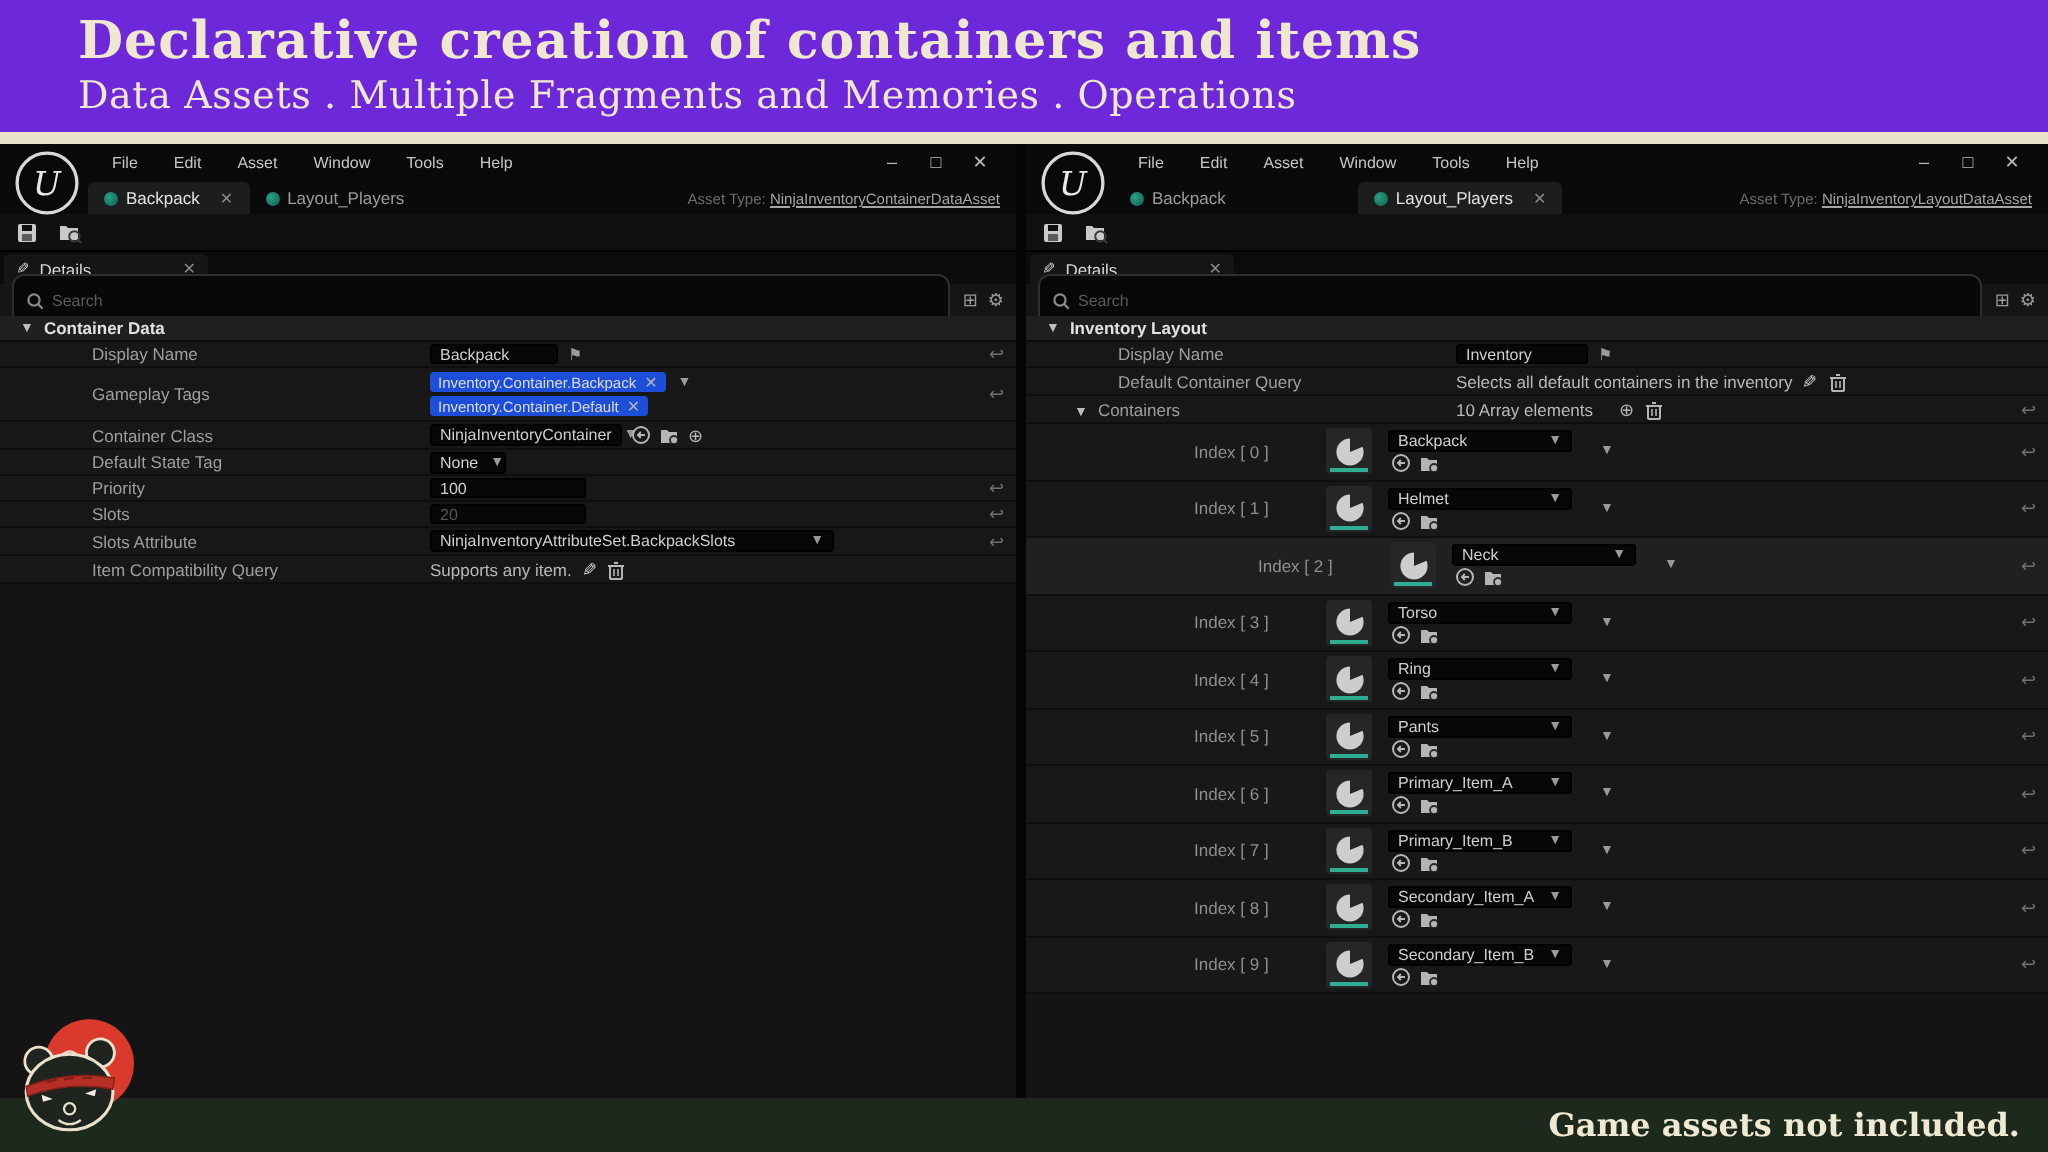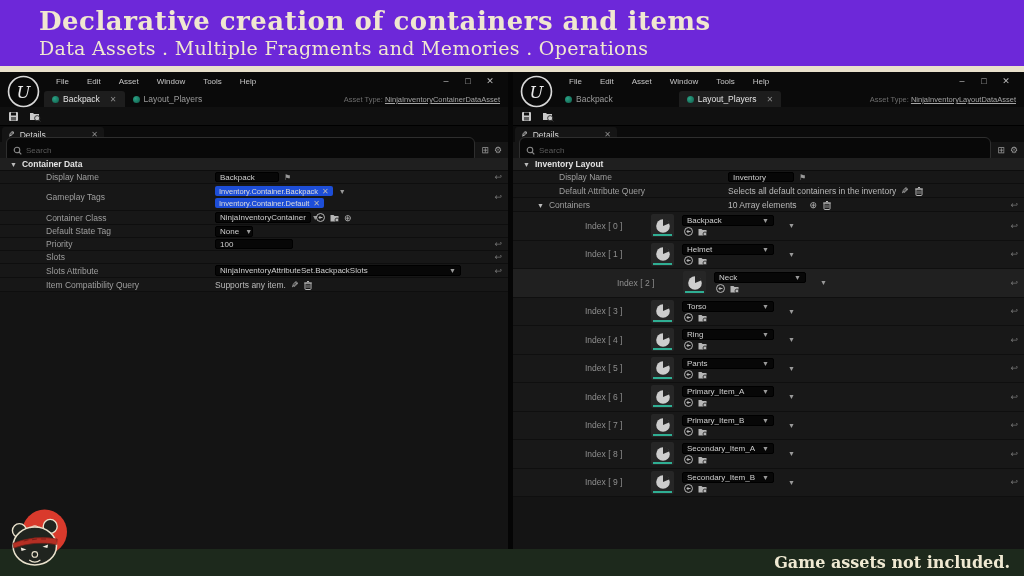--- a/index.html
+++ b/index.html
@@ -71,21 +71,21 @@
   .tagcol { display:flex; flex-direction:column; gap:2px; padding:2px 0; }
   .tagline { display:flex; align-items:center; gap:6px; }
   .qtext { font-size:8.5px; color:#b9b9b9; }
   .ico { display:inline-flex; align-items:center; }
   .plus-circ { color:#b5b5b5; font-size:9px; }
 
   
   .arrayrows { }
   .arow { display:flex; align-items:center; height:28.5px; background:#181818; border-bottom:1px solid #0f0f0f; }
   .arow.hl { background:#202020;padding-left:32px; }
-  .alabel { width:138px; flex:none; padding-left:72px; font-size:8.5px; color:#8f8f8f; }
+  .alabel { width:138px; flex:none; padding-left:72px; font-size:8.5px; color:#8f8f8f;margin-left:12px; }
   .thumb { width:23px; height:23px; flex:none; background:#262626; border-radius:2px; position:relative; display:flex; align-items:center; justify-content:center; }
   .thumb::after { content:""; position:absolute; left:2px; right:2px; bottom:1px; height:2px; background:#2fae93; }
   .acol { display:flex; flex-direction:column; gap:1px; margin-left:8px; }
   .acombo { width:92px; }
   .miniicons { display:flex; gap:5px; align-items:center; padding-left:2px; }
   .expchev { color:#9a9a9a; font-size:7px; margin-left:14px; }
 
   
   .footer { height:27px; background:#1d291c; display:flex; align-items:center; justify-content:flex-end; padding-right:14px; }
   .footer .note { font-family:"DejaVu Serif", serif; font-weight:bold; font-size:16px; color:#efe9d2; }
@@ -281,27 +281,30 @@
         <div class="prow">
           <span class="plabel">Priority</span>
           <div class="pvalue">
             <span class="inp" style="width:78px">100</span>
           </div>
           <span class="reset">↩</span>
         </div>
 
         <div class="prow">
           <span class="plabel">Slots</span>
+          <div class="pvalue">
+            <span class="inp dis" style="width:78px">20</span>
+          </div>
           <span class="reset">↩</span>
         </div>
 
         <div class="prow" style="min-height:14px">
           <span class="plabel">Slots Attribute</span>
           <div class="pvalue">
-            <span class="combo" style="width:246px">
+            <span class="combo" style="width:202px">
                 <span>NinjaInventoryAttributeSet.BackpackSlots</span>
                 <span class="chev">▼</span>
               </span>
           </div>
           <span class="reset">↩</span>
         </div>
 
         <div class="prow" style="min-height:14px">
           <span class="plabel">Item Compatibility Query</span>
           <div class="pvalue">
@@ -390,21 +393,21 @@
 
         <div class="prow">
           <span class="plabel">Display Name</span>
           <div class="pvalue">
             <span class="inp" style="width:66px">Inventory</span>
             <span class="flag">⚑</span>
           </div>
         </div>
 
         <div class="prow" style="min-height:14px">
-          <span class="plabel">Default Attribute Query</span>
+          <span class="plabel">Default Container Query</span>
           <div class="pvalue">
             <span class="qtext">Selects all default containers in the inventory</span>
             <span class="pen" style="font-size:9px;color:#cfcfcf;transform:scaleX(-1)">✎</span>
             <svg class="ico" width="10" height="10" viewBox="0 0 10 10">
                 <use href="#trash-g"></use>
               </svg>
           </div>
         </div>
 
         <div class="prow" style="min-height:14px">

